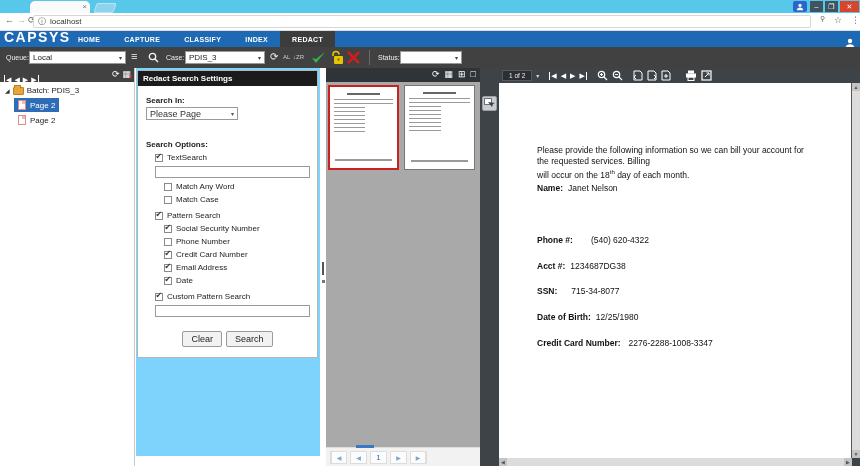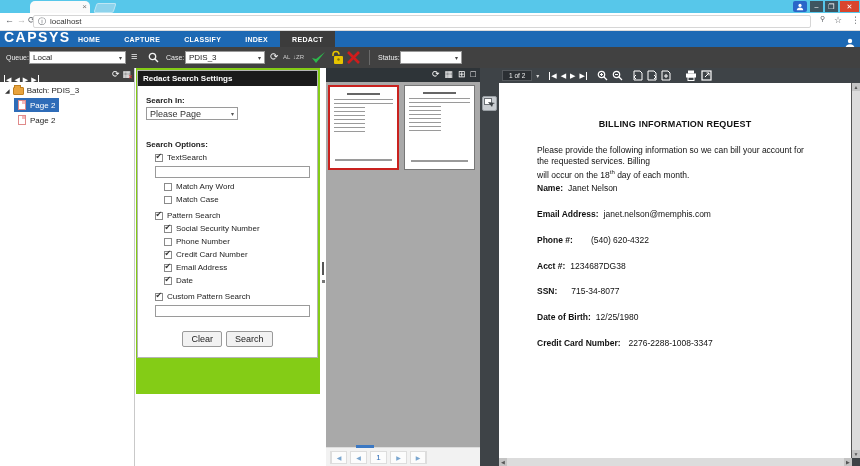--- a/index.html
+++ b/index.html
@@ -54,21 +54,21 @@
   .tree { position:absolute; left:0; top:16px; width:100%; font-size:8px; color:#222; }
   .tree-root { display:flex; align-items:center; gap:3px; padding:2px 0 2px 5px; }
   .twisty { font-size:6px; color:#333; }
   .folder { width:11px; height:8px; background:#e8a33d; border:1px solid #c07f1f; border-radius:1px; position:relative; }
   .folder:before { content:""; position:absolute; left:0; top:-3px; width:5px; height:2px; background:#e8a33d; border:1px solid #c07f1f; border-bottom:none; }
   .tree-page { display:flex; align-items:center; gap:4px; padding:2px 4px; margin:1px 0 1px 14px; width:max-content; }
   .tree-page.selected { background:#2e6cb8; color:#fff; }
   .pageicon { width:8px; height:10px; background:#fff; border:1px solid #e08a8a; position:relative; }
   .pageicon:before { content:""; position:absolute; right:0; top:0; border-style:solid; border-width:0 3px 3px 0; border-color:transparent #f5b8b8 #f5b8b8 transparent; }
   
-  .settingsarea { position:absolute; left:136px; top:68px; width:184px; height:326px; background:#84cc16; }
+  .settingsarea { position:absolute; left:136px; top:68px; width:184px; height:388px; background:#7dd3fc; }
   .settingscard { position:absolute; left:1px; top:2px; width:181px; background:#fff; border:1px solid #b5b5b5; padding-bottom:10px; }
   .card-header { background:#1b1b1b; color:#fff; font-size:8px; font-weight:bold; padding:3px 5px; }
   .card-body { padding:6px 8px 0 8px; font-size:8px; color:#222; }
   .fld-label { font-weight:bold; margin:4px 0 2px 0; }
   .dd { height:13px; border:1px solid #9a9a9a; background:#fff; display:flex; align-items:center; padding:0 3px; font-size:9px; color:#333; width:92px; }
   .dd .caret { margin-left:auto; font-size:6px; color:#555; }
   .cbrow { display:flex; align-items:center; gap:4px; margin:4px 0; }
   .cb { width:8px; height:8px; border:1px solid #8a8a8a; background:#fff; position:relative; flex:0 0 auto; }
   .cb.checked:after { content:"\2714"; position:absolute; left:-0.5px; top:-2.5px; font-size:8px; color:#333; font-family:"DejaVu Sans",sans-serif; }
   .indent1 { margin-left:9px; } .indent2 { margin-left:18px; }
@@ -414,27 +414,25 @@
 
     <div class="tool-float">
       <svg width="11" height="11" viewBox="0 0 11 11">
           <rect x="0.5" y="0.5" width="7" height="6" fill="#fff" stroke="#6b7075"></rect>
           <path d="M5 5l4 5 1-3 2-1z" transform="translate(-1,-1)" fill="#3c4145"></path>
         </svg>
     </div>
 
     <div class="docpage">
       <div class="doc">
-        <div class="doc-title">BILLING INFORMATION REQUEST</div>
         <div class="doc-para">
           <span>Please provide the following information so we can bill your account for the requested services.  Billing</span><br>
           <span>will occur on the 18</span><sup>th</sup><span> day of each month.</span>
         </div>
         <div class="doc-row r1"><b>Name:</b><span class="g5">Janet Nelson</span></div>
-        <div class="doc-row r2"><b>Email Address:</b><span class="g5">janet.nelson@memphis.com</span></div>
         <div class="doc-row r3"><b>Phone #:</b><span class="g18">(540) 620-4322</span></div>
         <div class="doc-row r4"><b>Acct #:</b><span class="g5">1234687DG38</span></div>
         <div class="doc-row r5"><b>SSN:</b><span class="g14">715-34-8077</span></div>
         <div class="doc-row r6"><b>Date of Birth:</b><span class="g5">12/25/1980</span></div>
         <div class="doc-row r7"><b>Credit Card Number:</b><span class="g8">2276-2288-1008-3347</span></div>
       </div>
     </div>
 
     <div class="vscroll">
       <div class="arrow" style="top:0">▲</div>

